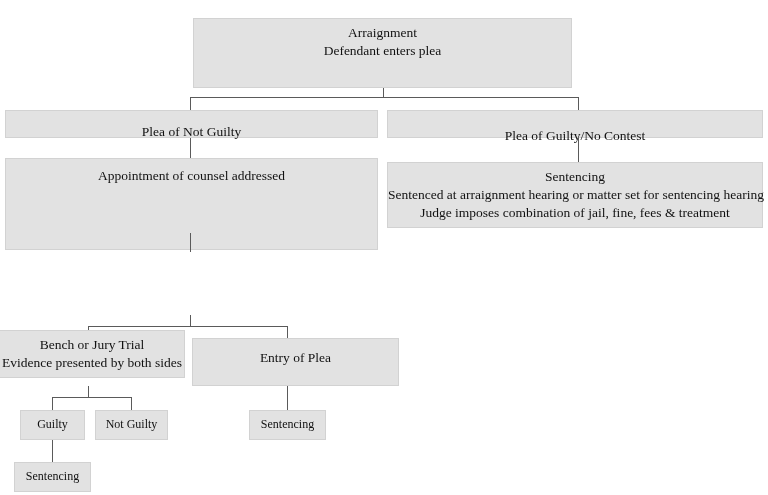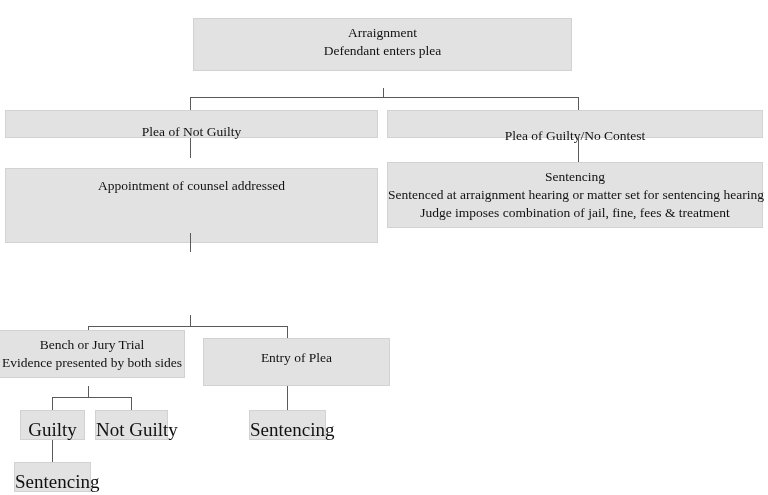--- a/index.html
+++ b/index.html
@@ -26,61 +26,61 @@
     line-height: 1.32;
     font-size: 13.5px;
     padding-top: 5px;
     -webkit-font-smoothing: antialiased;
   }
   .node .line {
     display: block;
     white-space: nowrap;
   }
   .node.small {
-    font-size: 19px;
+    font-size: 12px;
     padding-top: 6px;
   }
   .connector {
     position: absolute;
     background: #5a5a5a;
   }
   .connector.v {
     width: 1px;
   }
   .connector.h {
     height: 1px;
   }
 </style>
 </head>
 <body>
 
 <div id="chart-root">
 
-  <div class="node" style="left:193px; top:18px; width:379px; height:53px;">
+  <div class="node" style="left:193px; top:18px; width:379px; height:70px;">
     <span class="line">Arraignment</span>
     <span class="line">Defendant enters plea</span>
   </div>
 
   <div class="connector v" style="left:383px; top:88px; height:10px;"></div>
   <div class="connector h" style="left:190px; top:97px; width:389px;"></div>
   <div class="connector v" style="left:190px; top:97px; height:13px;"></div>
   <div class="connector v" style="left:578px; top:97px; height:13px;"></div>
 
   <div class="node" style="left:5px; top:110px; width:373px; height:28px; padding-top:12px;">
     <span class="line">Plea of Not Guilty</span>
   </div>
 
   <div class="node" style="left:387px; top:110px; width:376px; height:28px; padding-top:16px;">
     <span class="line">Plea of Guilty/No Contest</span>
   </div>
 
   <div class="connector v" style="left:190px; top:138px; height:20px;"></div>
   <div class="connector v" style="left:578px; top:138px; height:24px;"></div>
 
-  <div class="node" style="left:5px; top:168px; width:373px; height:75px; padding-top:8px;">
+  <div class="node" style="left:5px; top:158px; width:373px; height:92px; padding-top:8px;">
     <span class="line">Appointment of counsel addressed</span>
   </div>
 
   <div class="node" style="left:387px; top:162px; width:376px; height:66px; padding-top:5px;">
     <span class="line">Sentencing</span>
     <span class="line">Sentenced at arraignment hearing or matter set for sentencing hearing</span>
     <span class="line">Judge imposes combination of jail, fine, fees &amp; treatment</span>
   </div>
 
   <div class="connector v" style="left:190px; top:233px; height:19px;"></div>
@@ -89,21 +89,21 @@
   <div class="connector v" style="left:190px; top:315px; height:11px;"></div>
   <div class="connector h" style="left:88px; top:326px; width:200px;"></div>
   <div class="connector v" style="left:88px; top:326px; height:12px;"></div>
   <div class="connector v" style="left:287px; top:326px; height:12px;"></div>
 
   <div class="node" style="left:-1px; top:330px; width:186px; height:48px; padding-top:5px;">
     <span class="line">Bench or Jury Trial</span>
     <span class="line">Evidence presented by both sides</span>
   </div>
 
-  <div class="node" style="left:203px; top:338px; width:187px; height:48px; padding-top:10px;">
+  <div class="node" style="left:192px; top:338px; width:207px; height:48px; padding-top:10px;">
     <span class="line">Entry of Plea</span>
   </div>
 
   <div class="connector v" style="left:88px; top:386px; height:11px;"></div>
   <div class="connector h" style="left:52px; top:397px; width:79px;"></div>
   <div class="connector v" style="left:52px; top:397px; height:13px;"></div>
   <div class="connector v" style="left:131px; top:397px; height:13px;"></div>
 
   <div class="connector v" style="left:287px; top:386px; height:24px;"></div>
 

